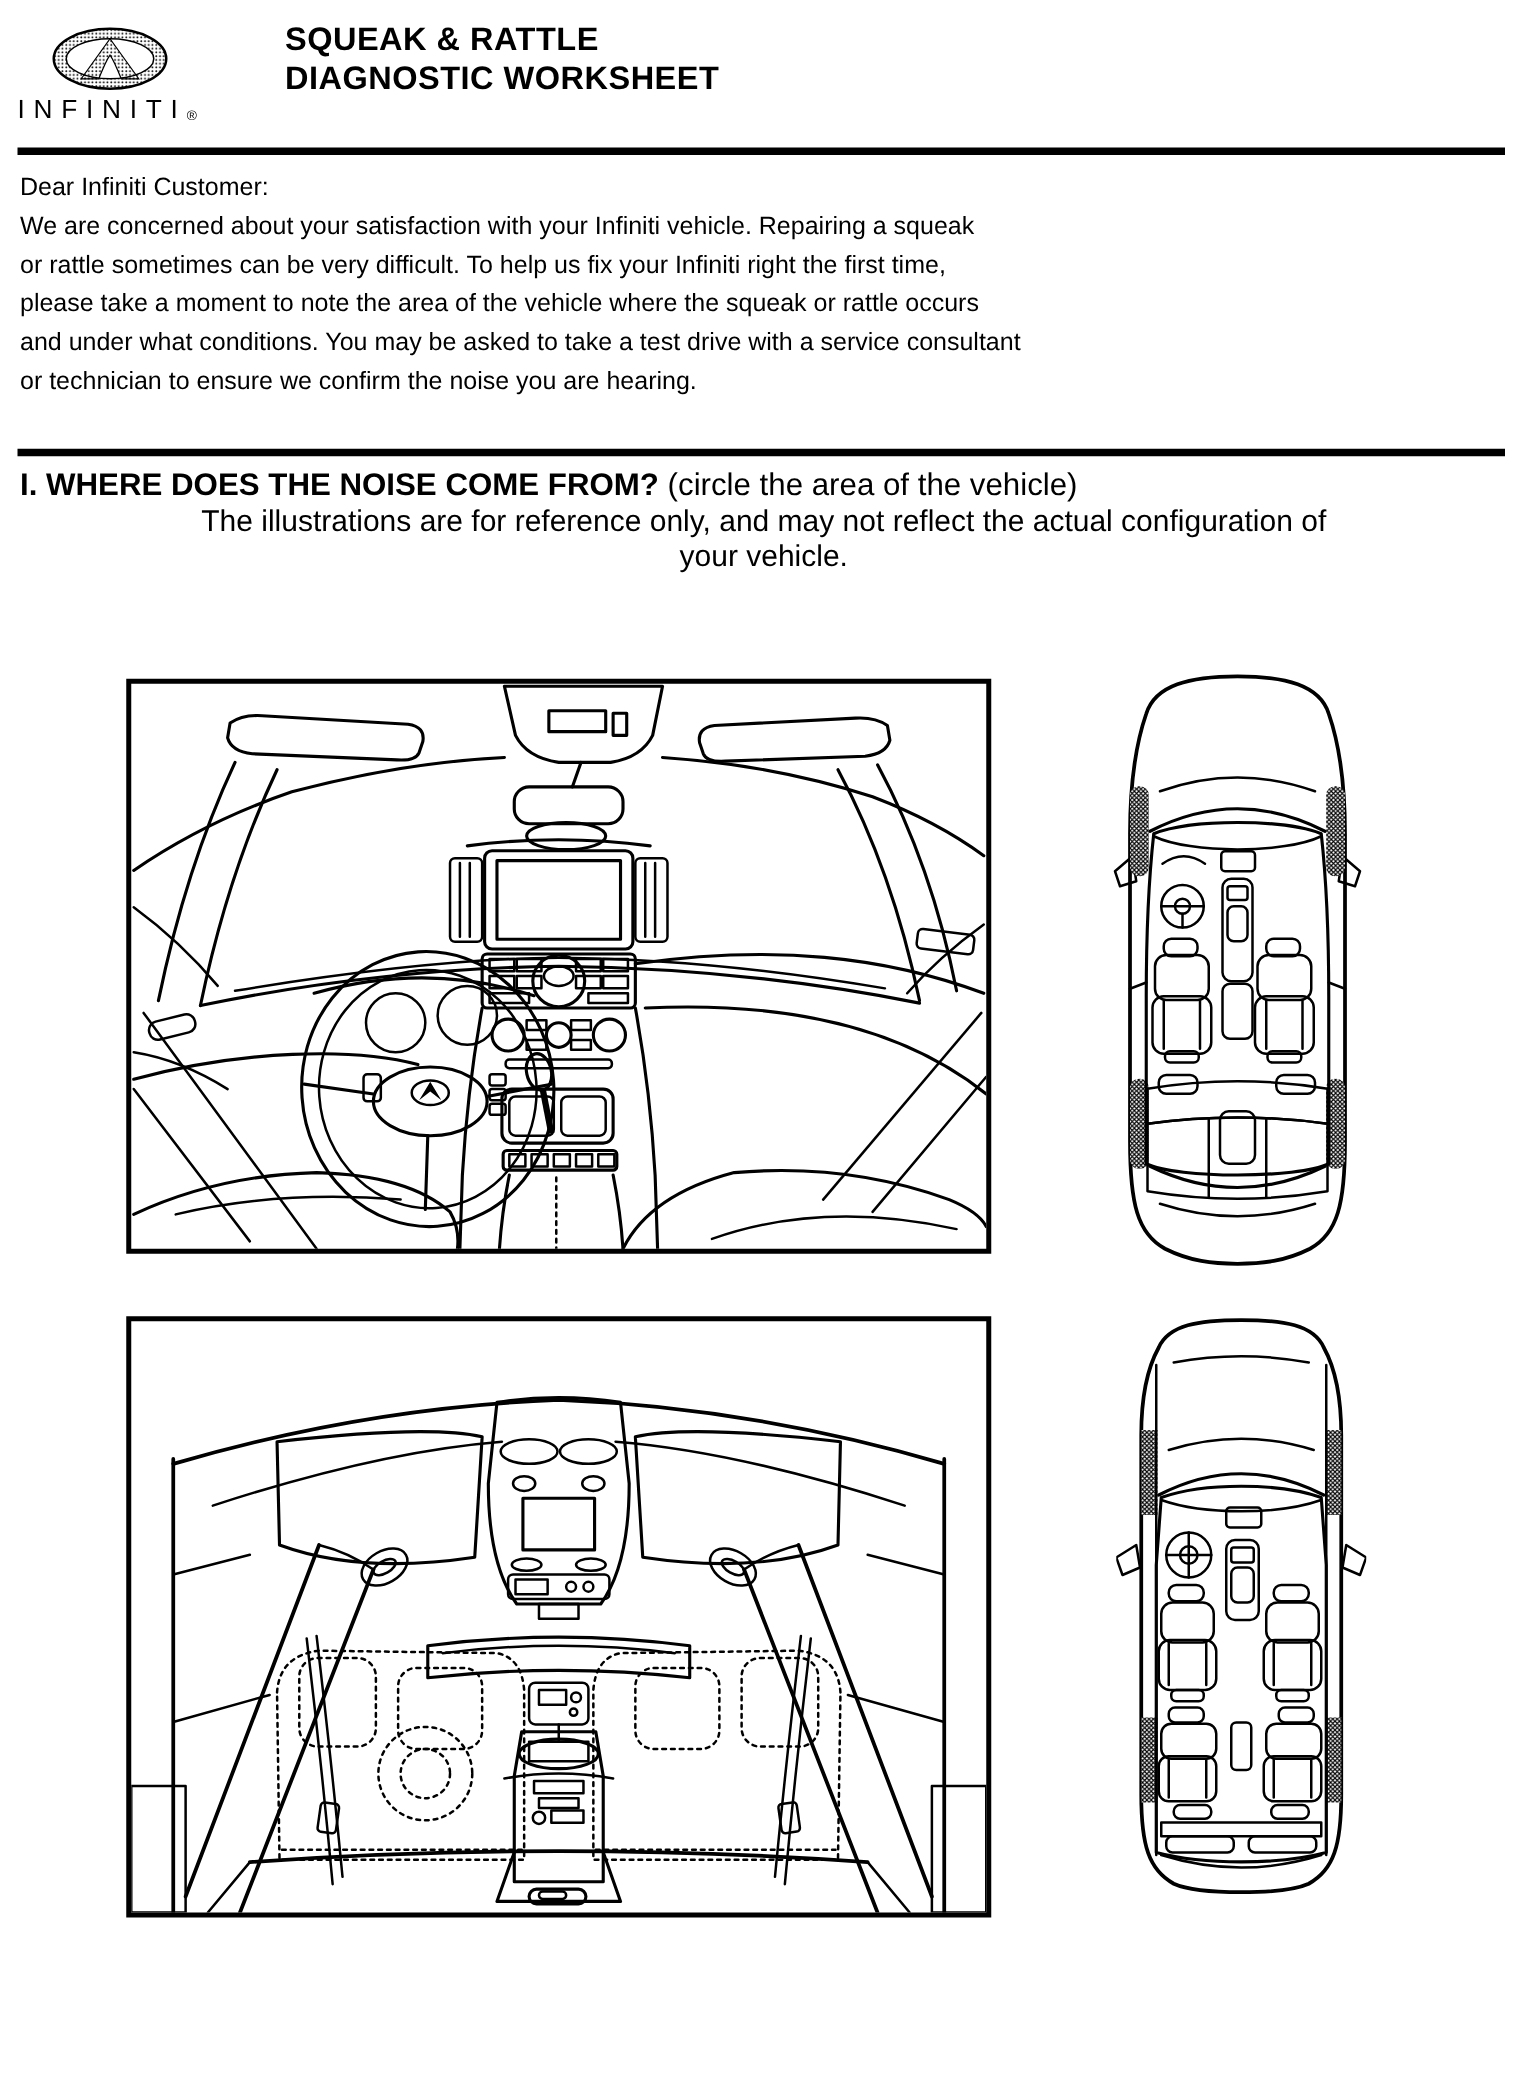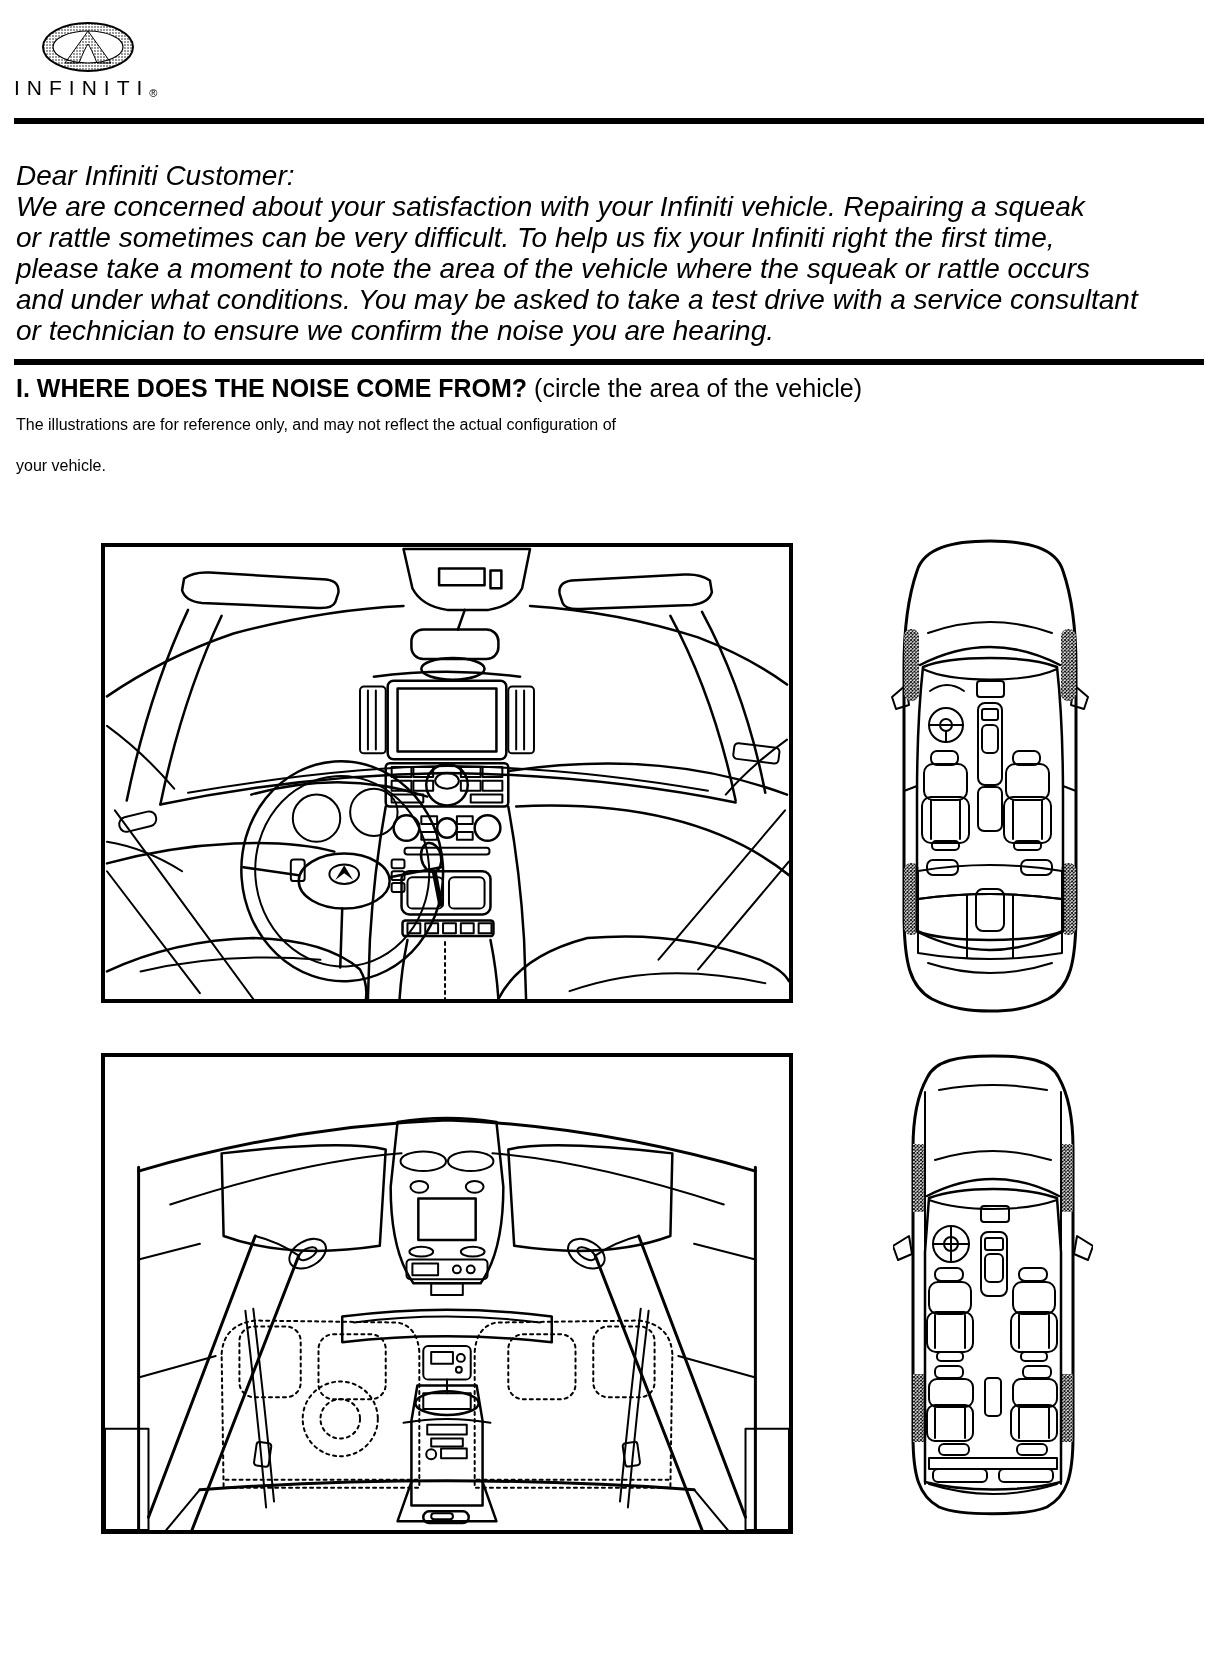--- a/index.html
+++ b/index.html
@@ -6,24 +6,24 @@
   .page{
     position:relative;width:1216px;height:1660px;background:#fff;
     font-family:"Liberation Sans",sans-serif;color:#000;overflow:hidden;
     margin:0 auto;
   }
   .rule{position:absolute;left:14px;width:1190px;height:6px;background:#000;}
   .logo-svg{position:absolute;left:40px;top:20px;width:96px;height:54px;}
   .wordmark{position:absolute;left:14px;top:76px;font-size:21px;font-weight:normal;letter-spacing:7px;white-space:nowrap;}
   .regmark{font-size:11px;letter-spacing:0;vertical-align:-2px;}
   .title{position:absolute;left:228px;top:16px;font-size:26px;font-weight:bold;line-height:31px;letter-spacing:0.4px;}
-  .intro{position:absolute;left:16px;top:160px;width:1190px;font-size:28px;line-height:31px;white-space:pre-line;font-style:italic;}
+  .intro{position:absolute;left:16px;top:135px;width:1190px;font-size:20px;line-height:31px;white-space:pre-line;}
   .heading{position:absolute;left:16px;top:373px;font-size:25px;line-height:30px;}
   .heading .hb{font-weight:bold;}
-  .subnote{position:absolute;left:16px;top:404px;width:1190px;font-size:16px;line-height:41px;white-space:pre-line;}
+  .subnote{position:absolute;left:16px;top:404px;width:1190px;font-size:24px;line-height:28px;white-space:pre-line;text-align:center;}
   .figbox{position:absolute;border:4px solid #000;background:#fff;box-sizing:border-box;}
   .figbox svg{display:block;width:100%;height:100%;}
   .figplain{position:absolute;}
   .figplain svg{display:block;width:100%;height:100%;}
   .footer{position:absolute;left:16px;top:1542px;width:1190px;font-size:25px;font-weight:bold;line-height:38px;white-space:pre-line;}
   svg *{vector-effect:non-scaling-stroke;}
   .ln{fill:none;stroke:#000;stroke-width:2.5;stroke-linecap:round;stroke-linejoin:round;}
   .ln3{fill:none;stroke:#000;stroke-width:3;stroke-linecap:round;stroke-linejoin:round;}
   .ln2{fill:none;stroke:#000;stroke-width:2;stroke-linecap:round;stroke-linejoin:round;}
   .gh{fill:none;stroke:#000;stroke-width:2;stroke-dasharray:3 4;stroke-linecap:round;}
@@ -38,20 +38,24 @@
       <pattern id="lgh" width="3" height="3" patternUnits="userSpaceOnUse">
         <circle cx="1" cy="1" r="0.75" fill="#000"></circle>
       </pattern>
     </defs>
     <ellipse cx="48" cy="27" rx="45" ry="24" fill="url(#lgh)" stroke="#000" stroke-width="2"></ellipse>
     <ellipse cx="48" cy="27" rx="35" ry="16" fill="#fff" stroke="#000" stroke-width="1.2"></ellipse>
     <path d="M48,11 L71,43 L57,43 Q51,28 48,24 Q45,28 39,43 L25,43 Z" fill="url(#lgh)" stroke="#000" stroke-width="1"></path>
   </svg>
   <div class="wordmark"><span>INFINITI</span><span class="regmark">®</span></div>
 
+  <div class="title">
+    <div>SQUEAK &amp; RATTLE</div>
+    <div>DIAGNOSTIC WORKSHEET</div>
+  </div>
 
   <div class="rule" style="top:118px"></div>
 
   <div class="intro">Dear Infiniti Customer:
 We are concerned about your satisfaction with your Infiniti vehicle. Repairing a squeak
 or rattle sometimes can be very difficult. To help us fix your Infiniti right the first time,
 please take a moment to note the area of the vehicle where the squeak or rattle occurs
 and under what conditions. You may be asked to take a test drive with a service consultant
 or technician to ensure we confirm the noise you are hearing.</div>
 

